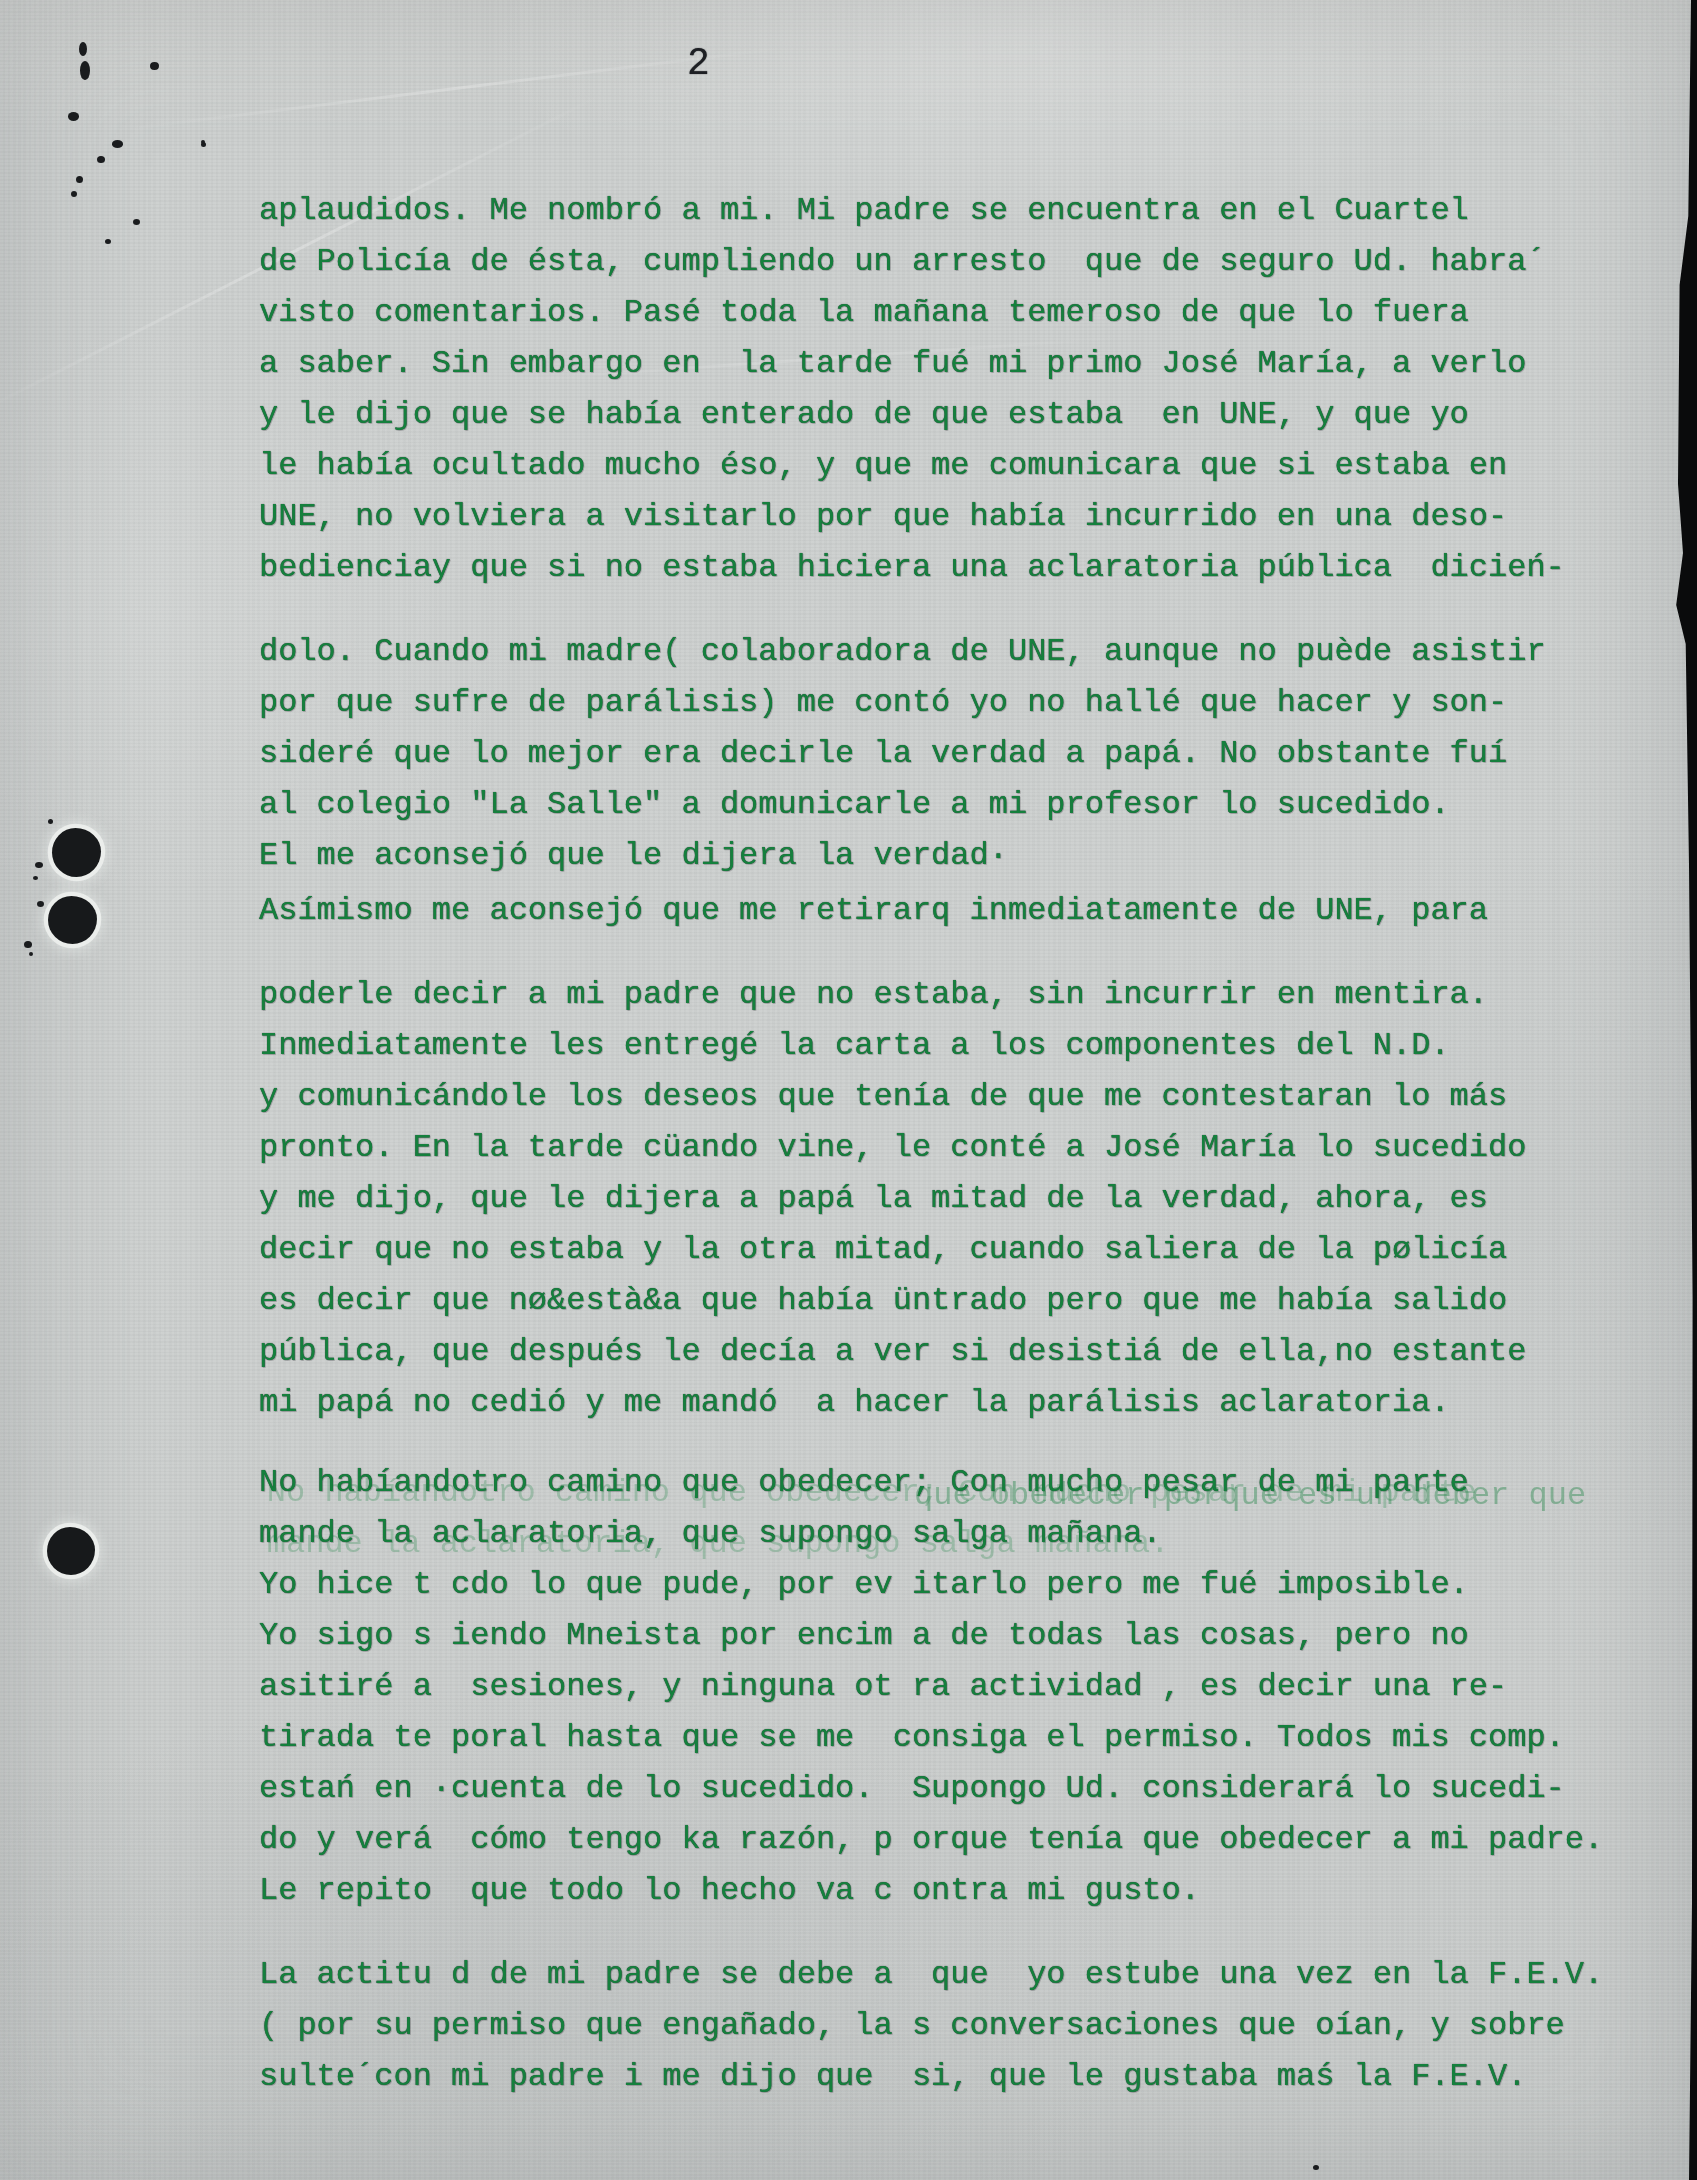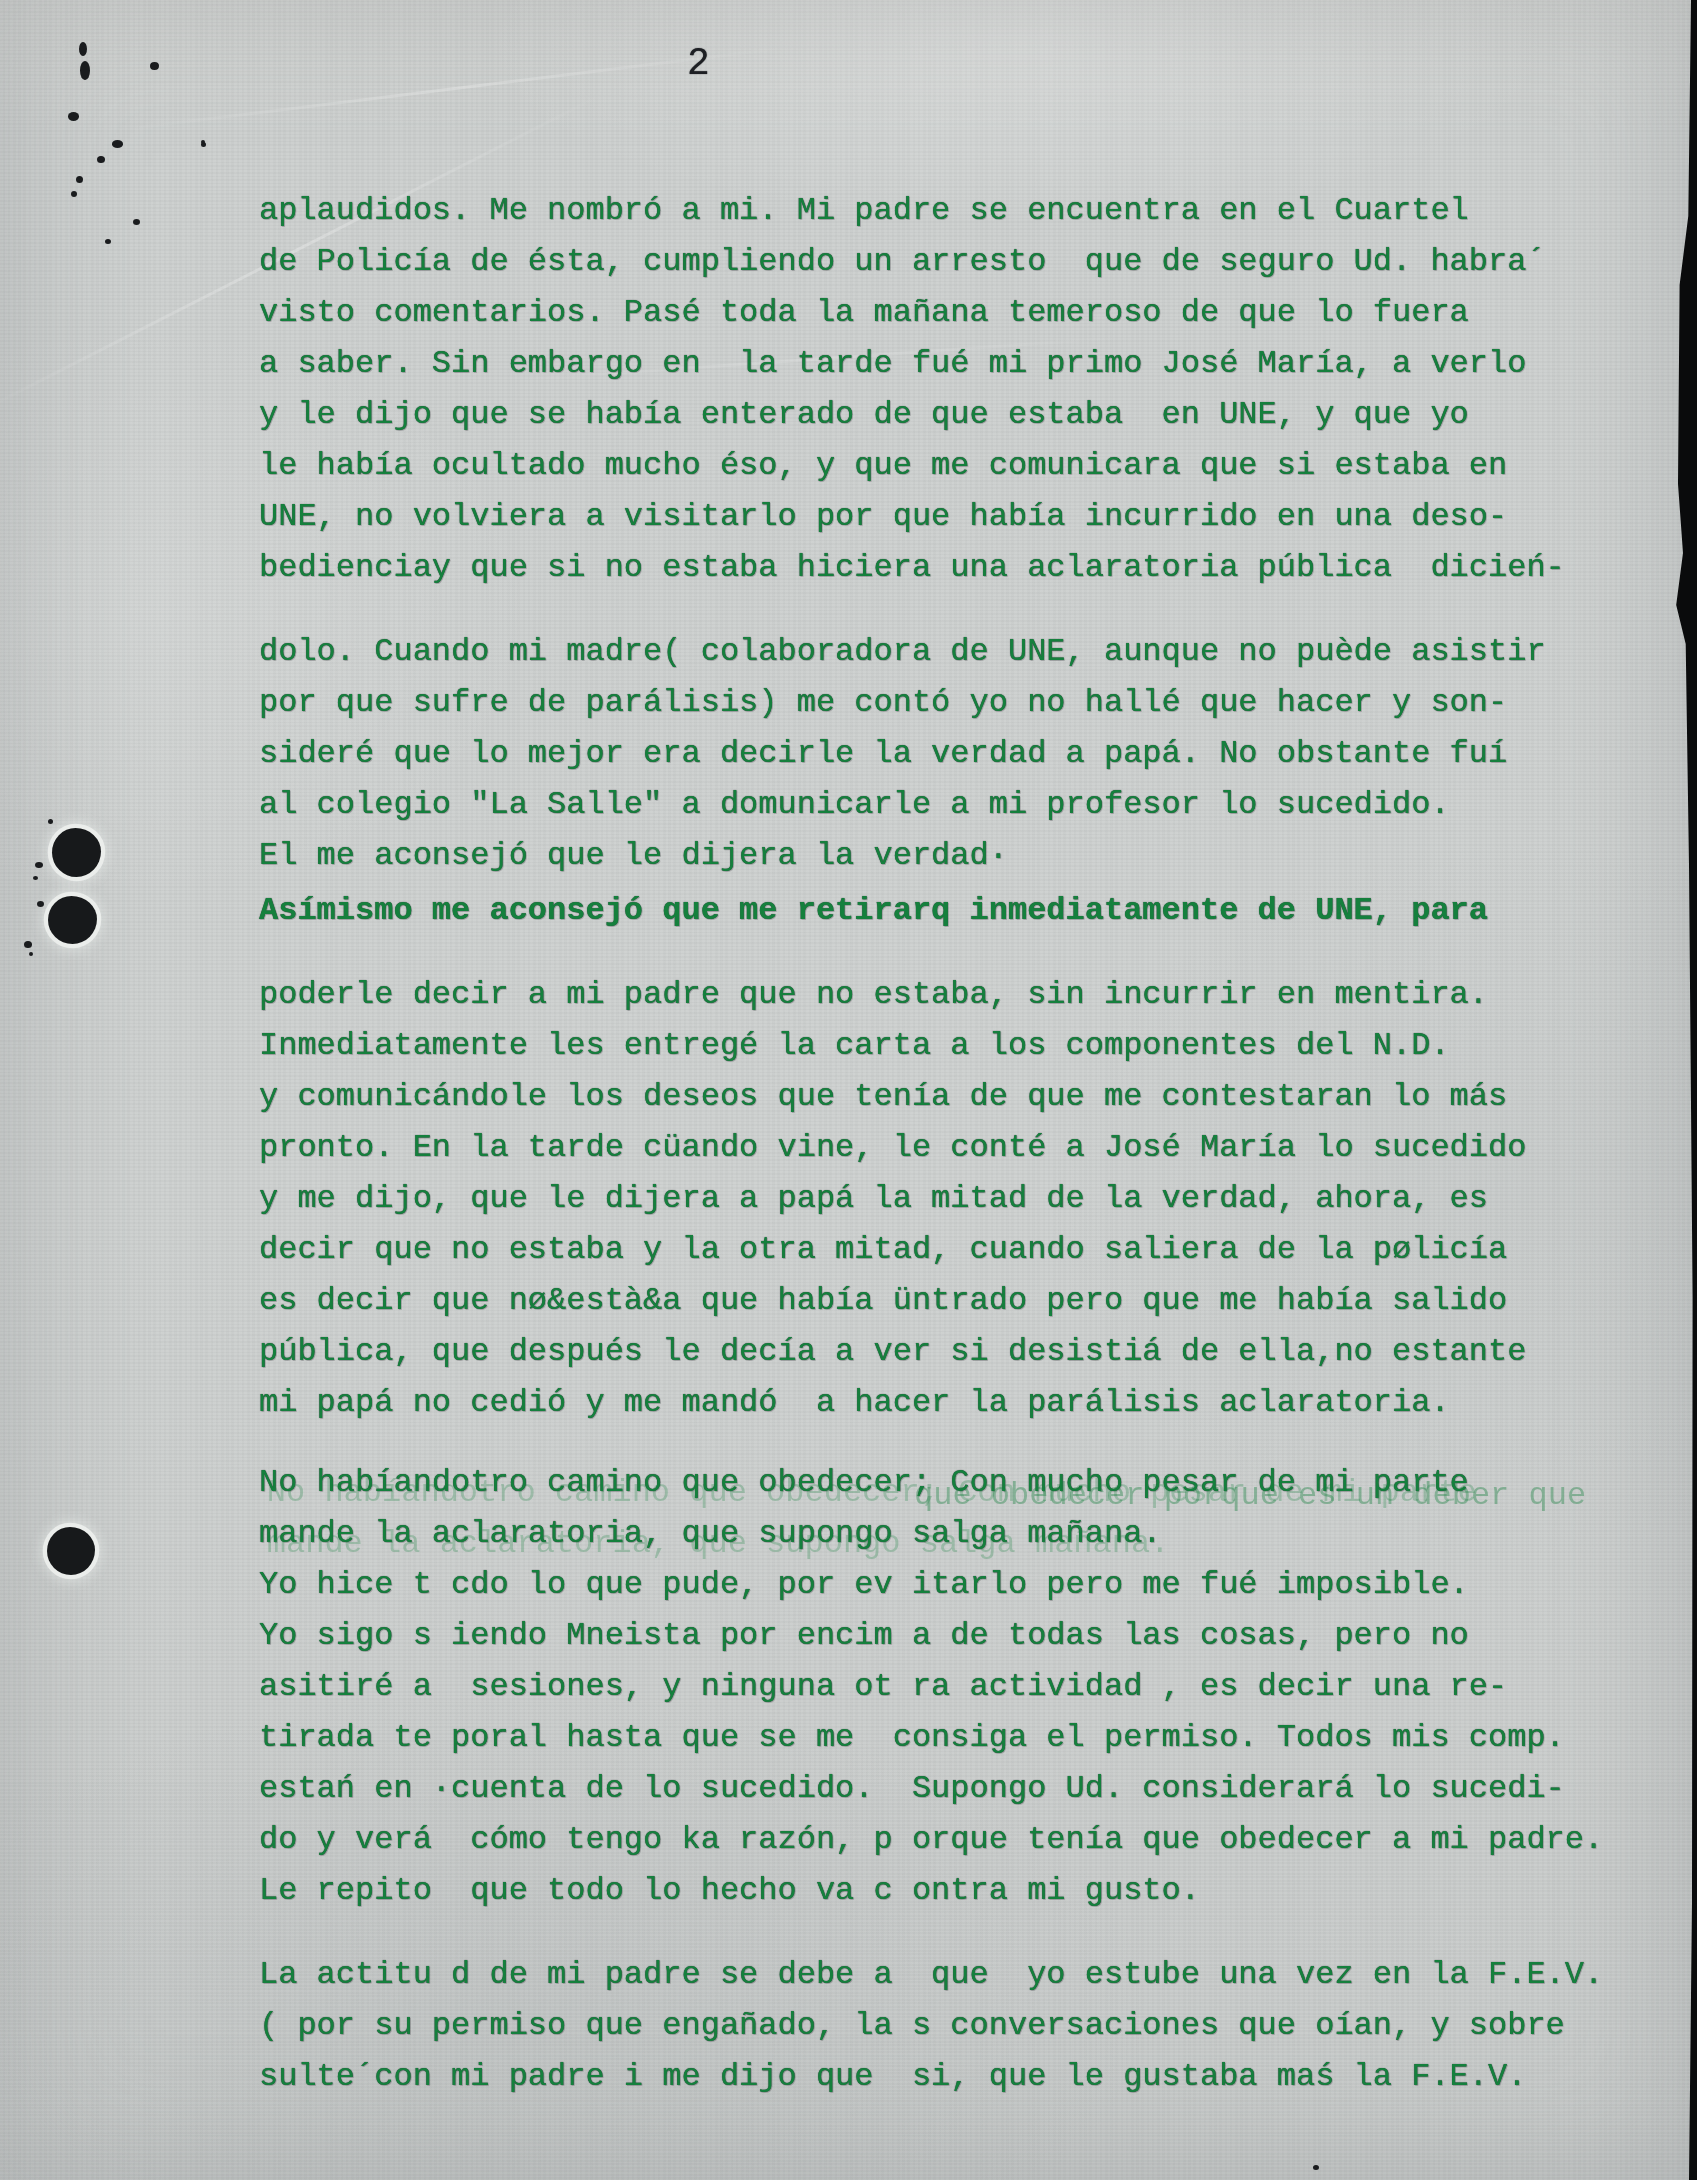--- a/index.html
+++ b/index.html
@@ -33,21 +33,21 @@
   .page-number{
     position:absolute;left:687px;top:42px;
     font-size:38px;color:#1e2024;
     text-shadow:0 0 1.1px rgba(25,27,30,.85);
   }
   .text-block{
     position:absolute;left:259px;top:185px;width:1438px;
     font-size:32px;line-height:51px;color:#15803d;
   }
   .para + .para{margin-top:33px;}
-  .para:nth-of-type(3){margin-top:3.5px;font-weight:bold;}
+  .para:nth-of-type(3){margin-top:3.5px;}
   .para:nth-of-type(5){margin-top:29px;}
   .line{position:relative;white-space:pre;height:51px;}
   .line .main{
     text-shadow:0 0 1px rgba(28,30,34,.9), 1px 1px 0 rgba(28,30,34,.18);
   }
   .ghost-copy{
     position:absolute;left:7.8px;top:10.4px;opacity:.26;filter:blur(0.5px);white-space:pre;
   }
   .ghost-tail{
     position:absolute;left:655px;top:13px;opacity:.38;filter:blur(0.4px);white-space:pre;

